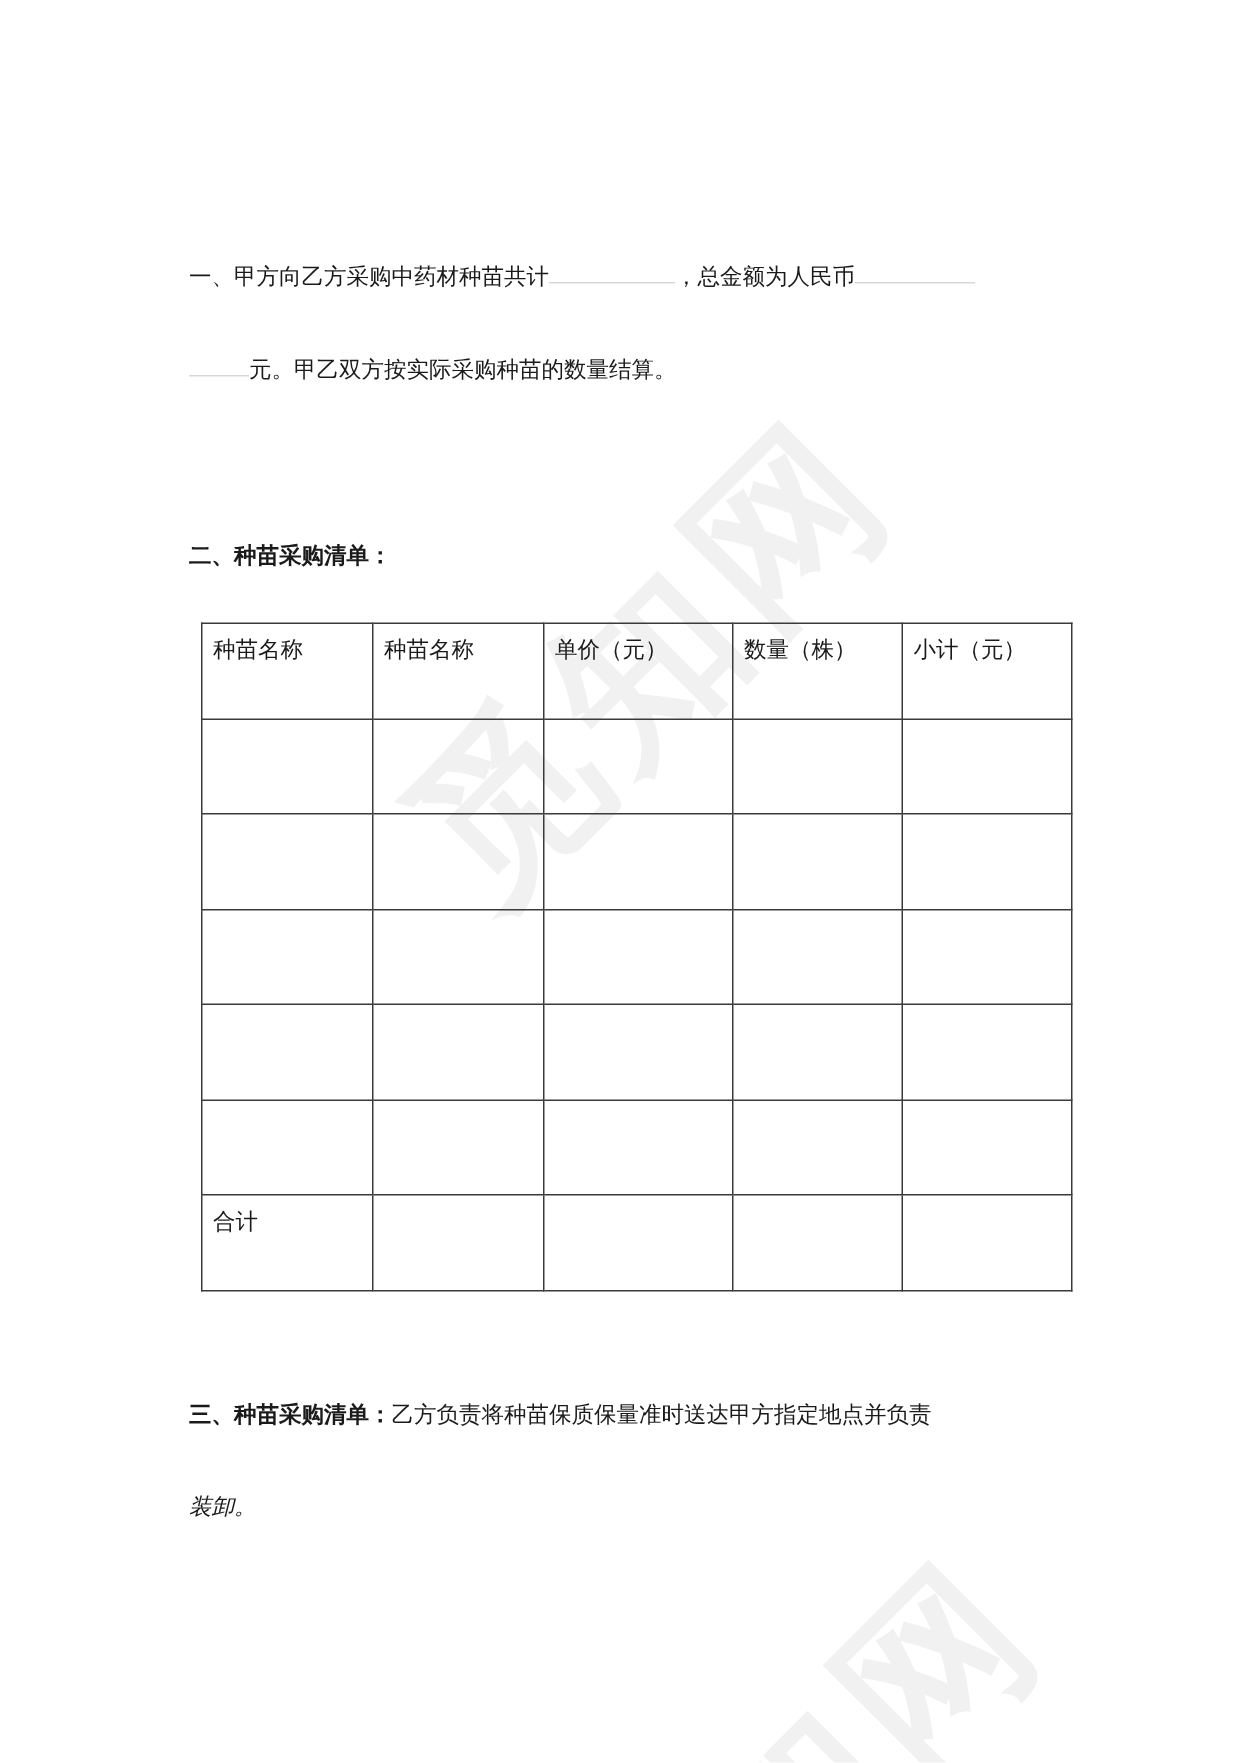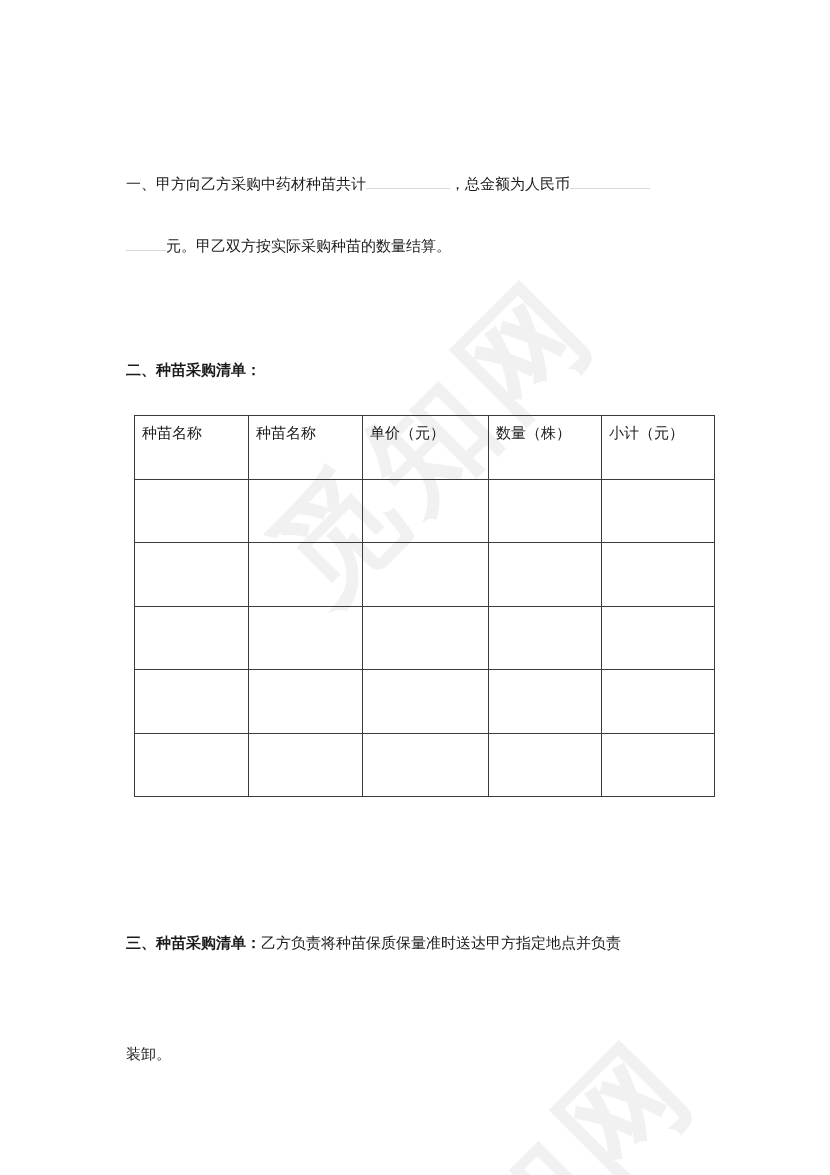--- a/index.html
+++ b/index.html
@@ -84,19 +84,26 @@
     <td></td>
     <td></td>
   </tr>
   <tr>
     <td></td>
     <td></td>
     <td></td>
     <td></td>
     <td></td>
   </tr>
+  <tr>
+    <td>合计</td>
+    <td></td>
+    <td></td>
+    <td></td>
+    <td></td>
+  </tr>
 </tbody>
   </table>
 
 <div class="para" style="top:933px;">
   <span class="bold">三、种苗采购清单：</span><span>乙方负责将种苗保质保量准时送达甲方指定地点并负责</span>
 </div>
-<div class="para" style="top:1044px;">装卸。</div>
+<div class="para" style="top:994px;font-style:italic;">装卸。</div>
 
 </body></html>

